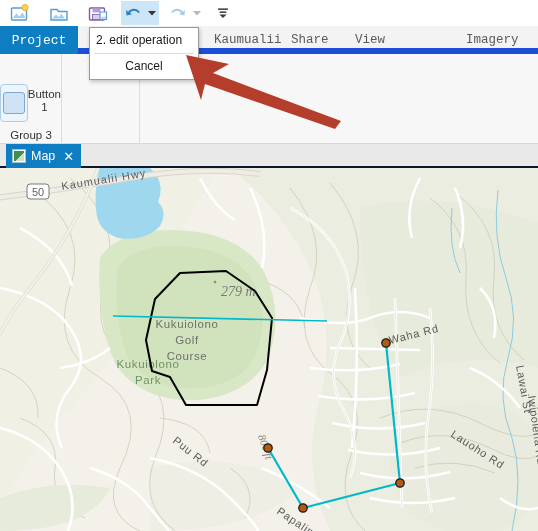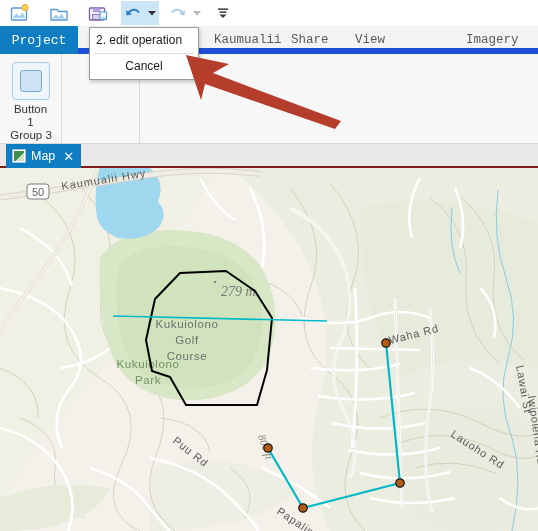--- a/index.html
+++ b/index.html
@@ -44,21 +44,21 @@
   }
 
   
   #ribbon {
     position: absolute; left: 0; top: 54px; width: 538px; height: 90px;
     background: #f7f7f7; border-bottom: 1px solid #d8d8d8;
   }
   #grp1 {
     position: absolute; left: 0; top: 0; width: 62px; height: 90px;
     border-right: 1px solid #dcdcdc;
-    display: flex; flex-direction: column; align-items: center;
+    display: flex; flex-direction: row; align-items: center;
   }
   #grp1-btn {
     margin-top: 8px; width: 38px; height: 38px;
     border: 1px solid #a9cdea; border-radius: 4px;
     background: #eef6fc; display:flex; align-items:center; justify-content:center;
   }
   #grp1-btn .sq {
     width: 22px; height: 22px; border: 1px solid #7ba9d0;
     background: #cfe3f5; border-radius: 3px;
   }
@@ -82,21 +82,21 @@
   }
   .menu-item.center { text-align: center; }
   .menu-sep { height:1px; background:#dcdcdc; margin: 2px 4px; }
 
   
   #arrow { position: absolute; left: 0; top: 0; width: 538px; height: 531px; pointer-events: none; z-index: 60; }
 
   
   #maptabstrip {
     position: absolute; left: 0; top: 144px; width: 538px; height: 24px;
-    background: #e9e9e9; border-bottom: 2px solid #7f1d1d;
+    background: #e9e9e9; border-bottom: 2px solid #0f172a;
   }
   #maptab {
     position: absolute; left: 6px; top: 0; height: 24px;
     background: #0f7dc2; color: #fff;
     display: flex; align-items: center; gap: 5px; padding: 0 7px 0 6px;
     font-size: 12.5px;
   }
   #maptab .tabicon {
     width: 14px; height: 14px; background: #ffffff;
     border: 1px solid #9fc3dd; display:block; position:relative;

